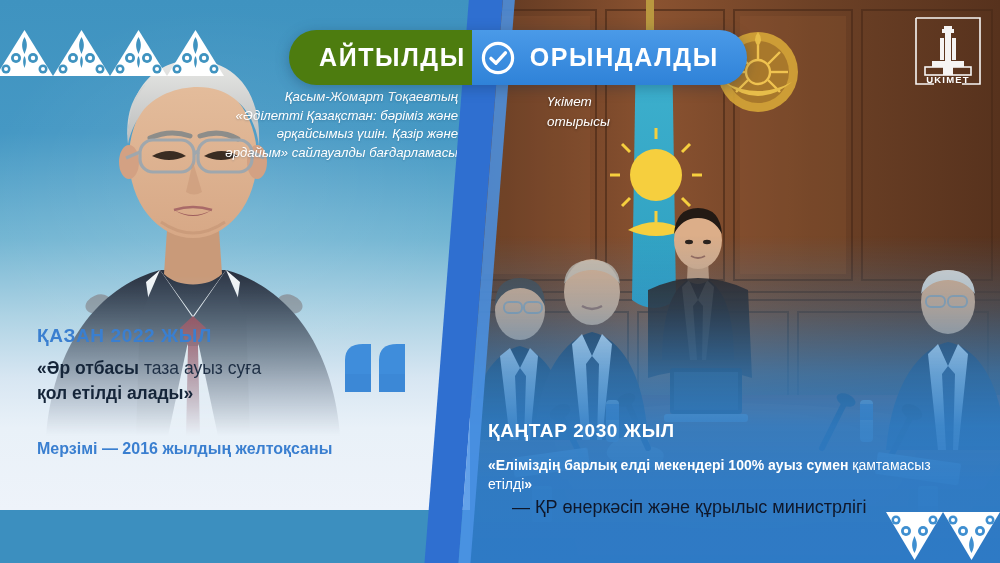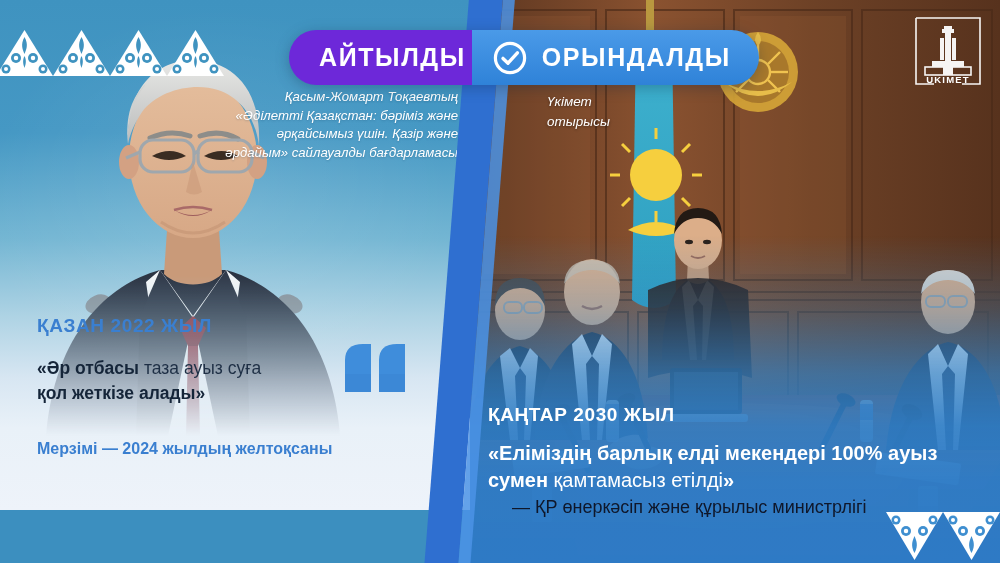--- a/index.html
+++ b/index.html
@@ -76,21 +76,21 @@
   
   .left-text{
     position:absolute;
     left:37px; bottom:52px;
     width:420px;
     z-index:6;
   }
   .l-head{
     font-size:19px; font-weight:700;
     color:#3a7fd0; letter-spacing:0.6px;
-    margin-bottom:19px;
+    margin-bottom:9px;
   }
   .l-quote{
     font-size:17.5px; line-height:1.42;
     color:#1e2f45;
     margin-bottom:34px;
   }
   .l-quote b{ font-weight:700; color:#152539; }
   .l-term{
     font-size:16px; font-weight:700;
     color:#3a7fd0;
@@ -150,21 +150,21 @@
     left:488px; bottom:45px;
     width:480px;
     z-index:9;
   }
   .r-head{
     font-size:19px; font-weight:700;
     color:#ffffff; letter-spacing:0.6px;
     margin-bottom:14px;
   }
   .r-quote{
-    font-size:20px; line-height:1.36;
+    font-size:14px; line-height:1.36;
     color:#ffffff;
     margin-bottom:3px;
   }
   .r-quote b{ font-weight:700; }
   .r-stats{
     font-size:16px; line-height:1.4;
     color:#ffffff; font-weight:400;
     margin-bottom:19px;
   }
   .r-source{
@@ -190,36 +190,36 @@
   .badge{
     position:absolute;
     left:289px; top:30px;
     height:55px;
     display:flex; align-items:stretch;
     z-index:20;
     border-radius:28px;
     filter:drop-shadow(0 3px 7px rgba(10,40,70,.30));
   }
   .badge-left{
-    background:#6d28d9;
+    background:#4d7c0f;
     border-radius:28px 0 0 28px;
     display:flex; align-items:center;
     padding:0 26px 0 30px;
     justify-content:flex-end;
   }
   .badge-left span{
     color:#ffffff;
     font-size:25px; font-weight:700;
     letter-spacing:1.6px;
   }
   .badge-right{
     background:linear-gradient(180deg,#4a9ae8 0%,#2f82d8 100%);
     border-radius:0 28px 28px 0;
     display:flex; align-items:center;
-    padding:0 28px 0 16px;
+    padding:0 28px 0 4px;
     margin-left:-20px;
     position:relative;
   }
   .badge-right::before{
     content:"";
     position:absolute; left:0; top:0; bottom:0; width:40px;
     background:linear-gradient(180deg,#4a9ae8 0%,#2f82d8 100%);
     border-radius:28px 0 0 28px;
   }
   .check-icon{
@@ -365,23 +365,23 @@
         <path d="M0 48 L0 16 Q0 0 18 0 L26 0 L26 48 Z" fill="#3f8ddb"></path>
         <path d="M34 48 L34 16 Q34 0 52 0 L60 0 L60 48 Z" fill="#3f8ddb"></path>
         <path d="M0 48 L0 30 L26 30 L26 48 Z" fill="#3a85d2" opacity=".55"></path>
         <path d="M34 48 L34 30 L60 30 L60 48 Z" fill="#3a85d2" opacity=".55"></path>
       </svg>
     </div>
 
     <div class="left-text">
       <div class="l-head">ҚАЗАН 2022 ЖЫЛ</div>
       <div class="l-quote">
-        <b>«Әр отбасы</b><span> таза ауыз суға </span><br><b>қол жеткізе алады»</b>
+        <b>«Әр отбасы</b><span> таза ауыз суға </span><br><b>қол етілді алады»</b>
       </div>
-      <div class="l-term">Мерзімі — 2024 жылдың желтоқсаны</div>
+      <div class="l-term">Мерзімі — 2016 жылдың желтоқсаны</div>
     </div>
   </div>
 
   <div class="right-panel">
     <div class="photo">
       <svg viewBox="0 0 530 563" preserveAspectRatio="xMidYMid slice" aria-hidden="true">
         <defs>
           <linearGradient id="wood" x1="0" y1="0" x2="0" y2="1">
             <stop offset="0%" stop-color="#6e4226"></stop>
             <stop offset="50%" stop-color="#7d4b2b"></stop>

